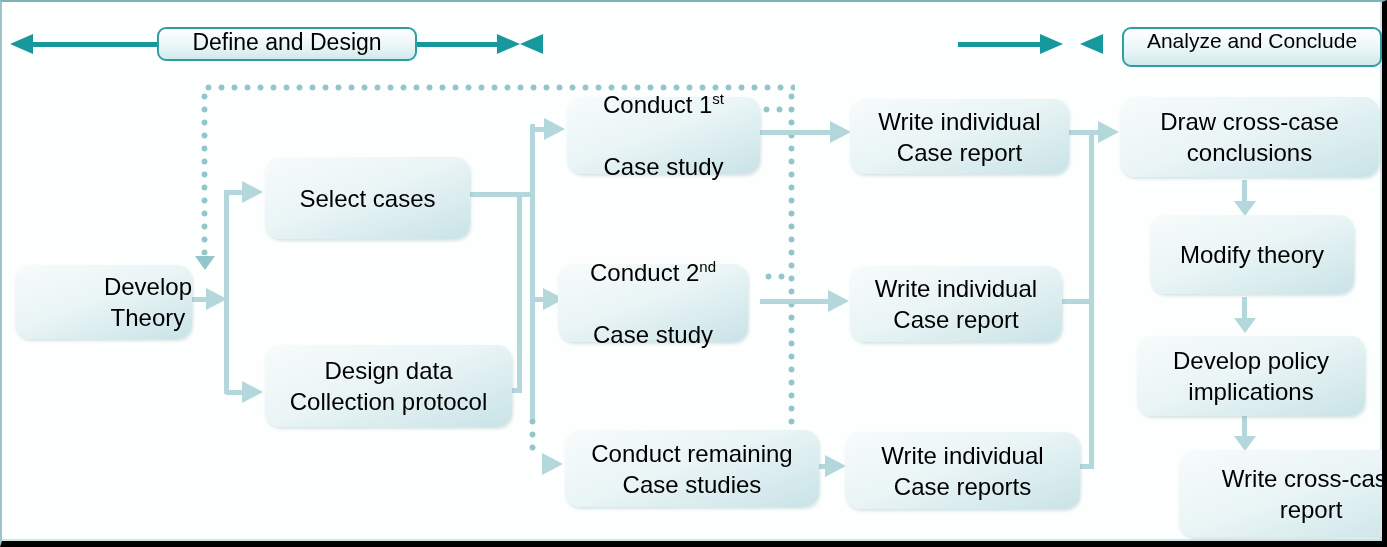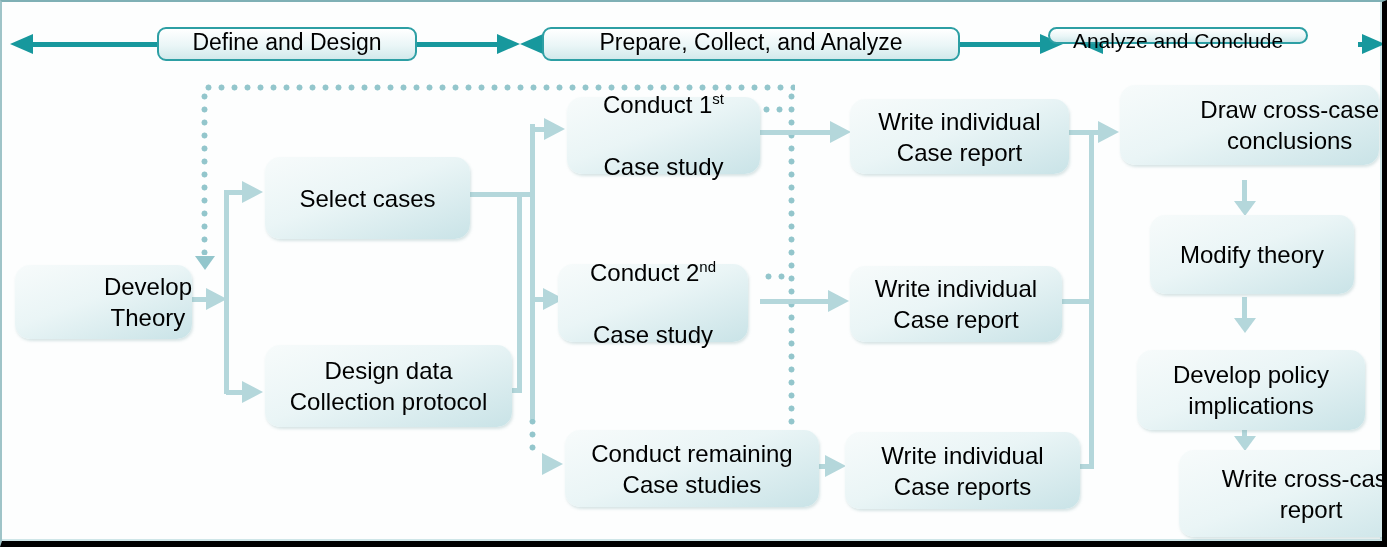--- a/index.html
+++ b/index.html
@@ -57,28 +57,25 @@
 
   <div class="dal" style="left:8px;top:32px;"></div>
   <div class="dhl" style="left:26px;top:40px;width:131px;"></div>
   <div class="phase" style="left:155px;top:25px;width:260px;height:34px;">
     <span>Define and Design</span>
   </div>
   <div class="dhl" style="left:413px;top:40px;width:84px;"></div>
   <div class="dar" style="left:495px;top:32px;"></div>
 
   <div class="dal" style="left:518px;top:32px;"></div>
-  <div class="phase" style="left:540px;top:25px;width:418px;height:34px;">
-    <span>Prepare, Collect, and Analyze</span>
-  </div>
   <div class="dhl" style="left:956px;top:40px;width:84px;"></div>
   <div class="dar" style="left:1038px;top:32px;"></div>
 
   <div class="dal" style="left:1078px;top:32px;"></div>
-  <div class="phase small" style="left:1046px;top:25px;width:260px;height:17px;">
+  <div class="phase small" style="left:1120px;top:25px;width:260px;height:40px;">
     <span>Analyze and Conclude</span>
   </div>
   <div class="dhl" style="left:1356px;top:40px;width:8px;"></div>
   <div class="dar" style="left:1360px;top:32px;"></div>
 
   <div class="doth" style="left:200px;top:82px;width:593px;"></div>
   <div class="dotv" style="left:199px;top:88px;height:165px;"></div>
   <div class="dad" style="left:193px;top:254px;"></div>
   <div class="dotv" style="left:786px;top:88px;height:339px;"></div>
   <div class="doth" style="left:758px;top:104px;width:30px;"></div>
@@ -165,30 +162,30 @@
   <div class="node" style="left:848px;top:264px;width:212px;height:76px;">
     <div class="nlabel">Write individual
 Case report</div>
   </div>
 
   <div class="node" style="left:843px;top:430px;width:235px;height:77px;">
     <div class="nlabel">Write individual
 Case reports</div>
   </div>
 
-  <div class="node" style="left:1118px;top:83px;width:259px;height:80px;justify-content:flex-end;">
+  <div class="node" style="left:1118px;top:95px;width:259px;height:80px;">
     <div class="nlabel">Draw cross-case
 conclusions</div>
   </div>
 
   <div class="node" style="left:1148px;top:213px;width:204px;height:79px;">
     <div class="nlabel">Modify theory</div>
   </div>
 
-  <div class="node" style="left:1135px;top:348px;width:228px;height:80px;">
+  <div class="node" style="left:1135px;top:334px;width:228px;height:80px;">
     <div class="nlabel">Develop policy
 implications</div>
   </div>
 
   <div class="node" style="left:1177px;top:448px;width:264px;height:87px;">
     <div class="nlabel">Write cross-case
 report</div>
   </div>
 
 </div>

